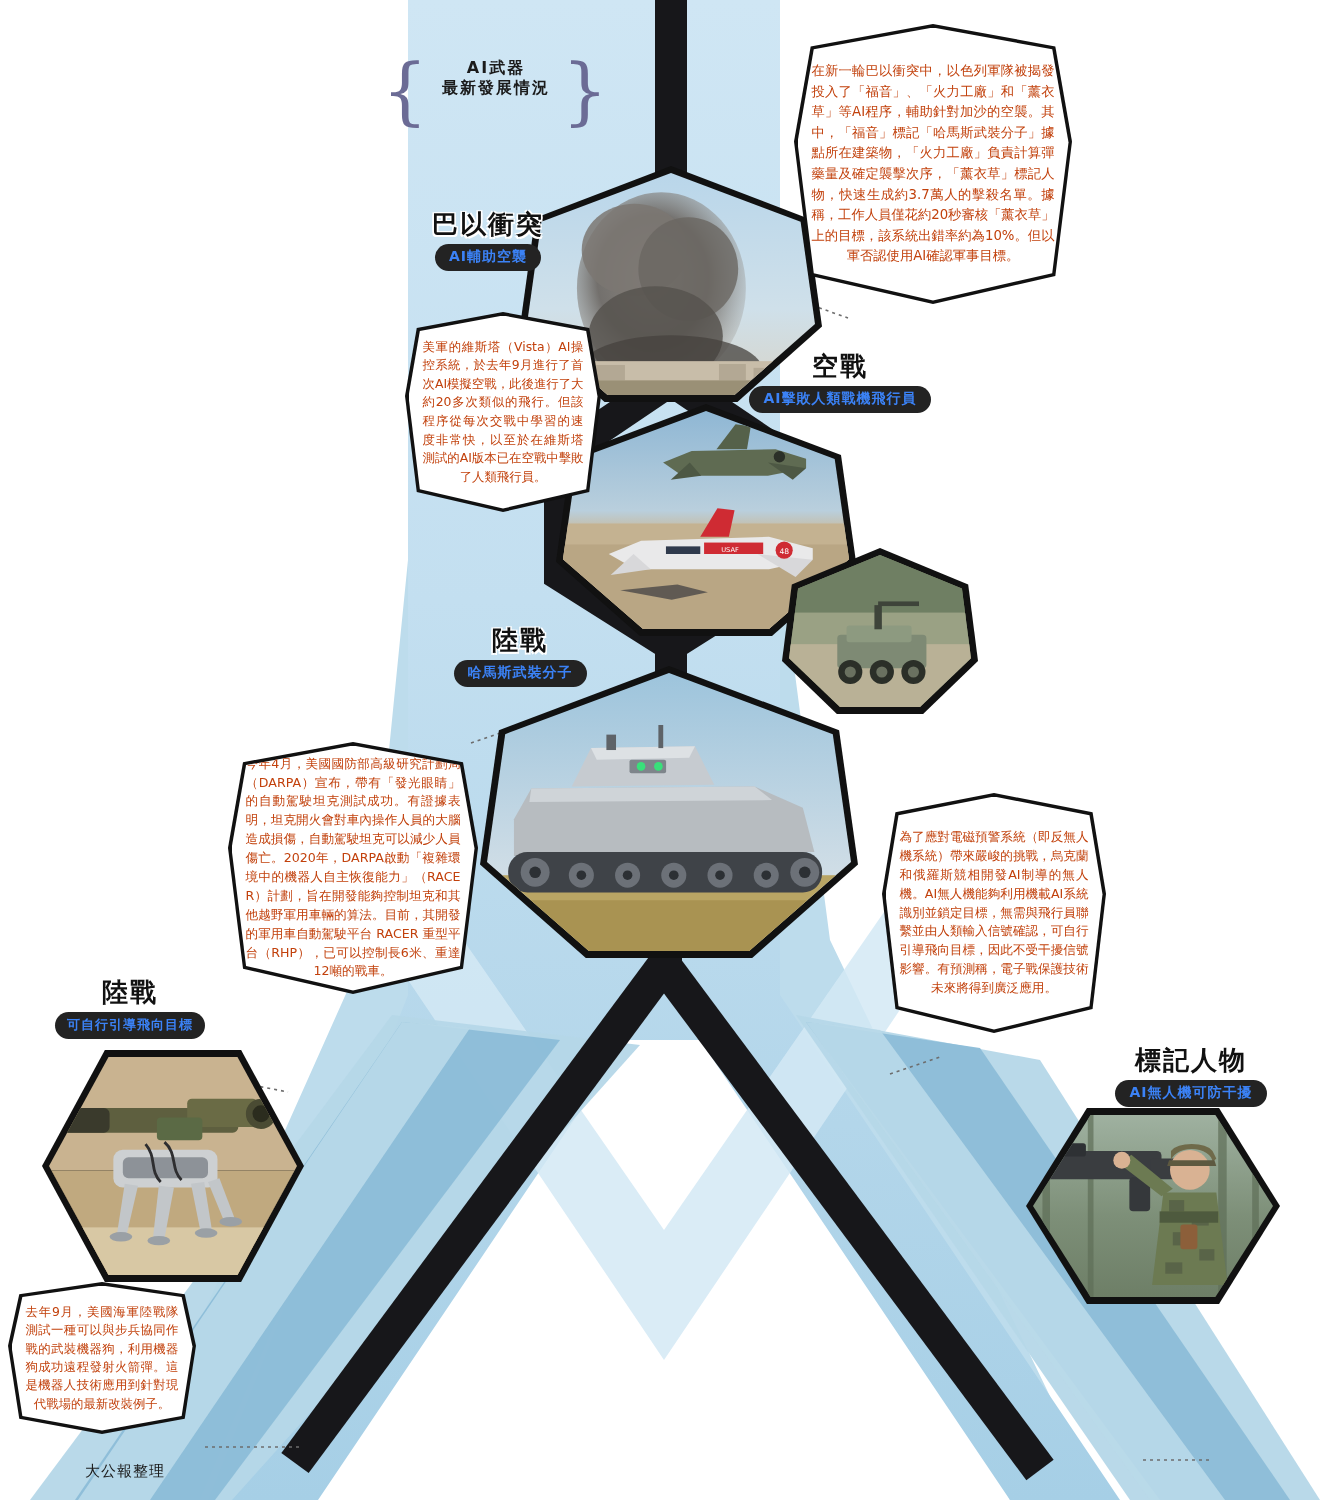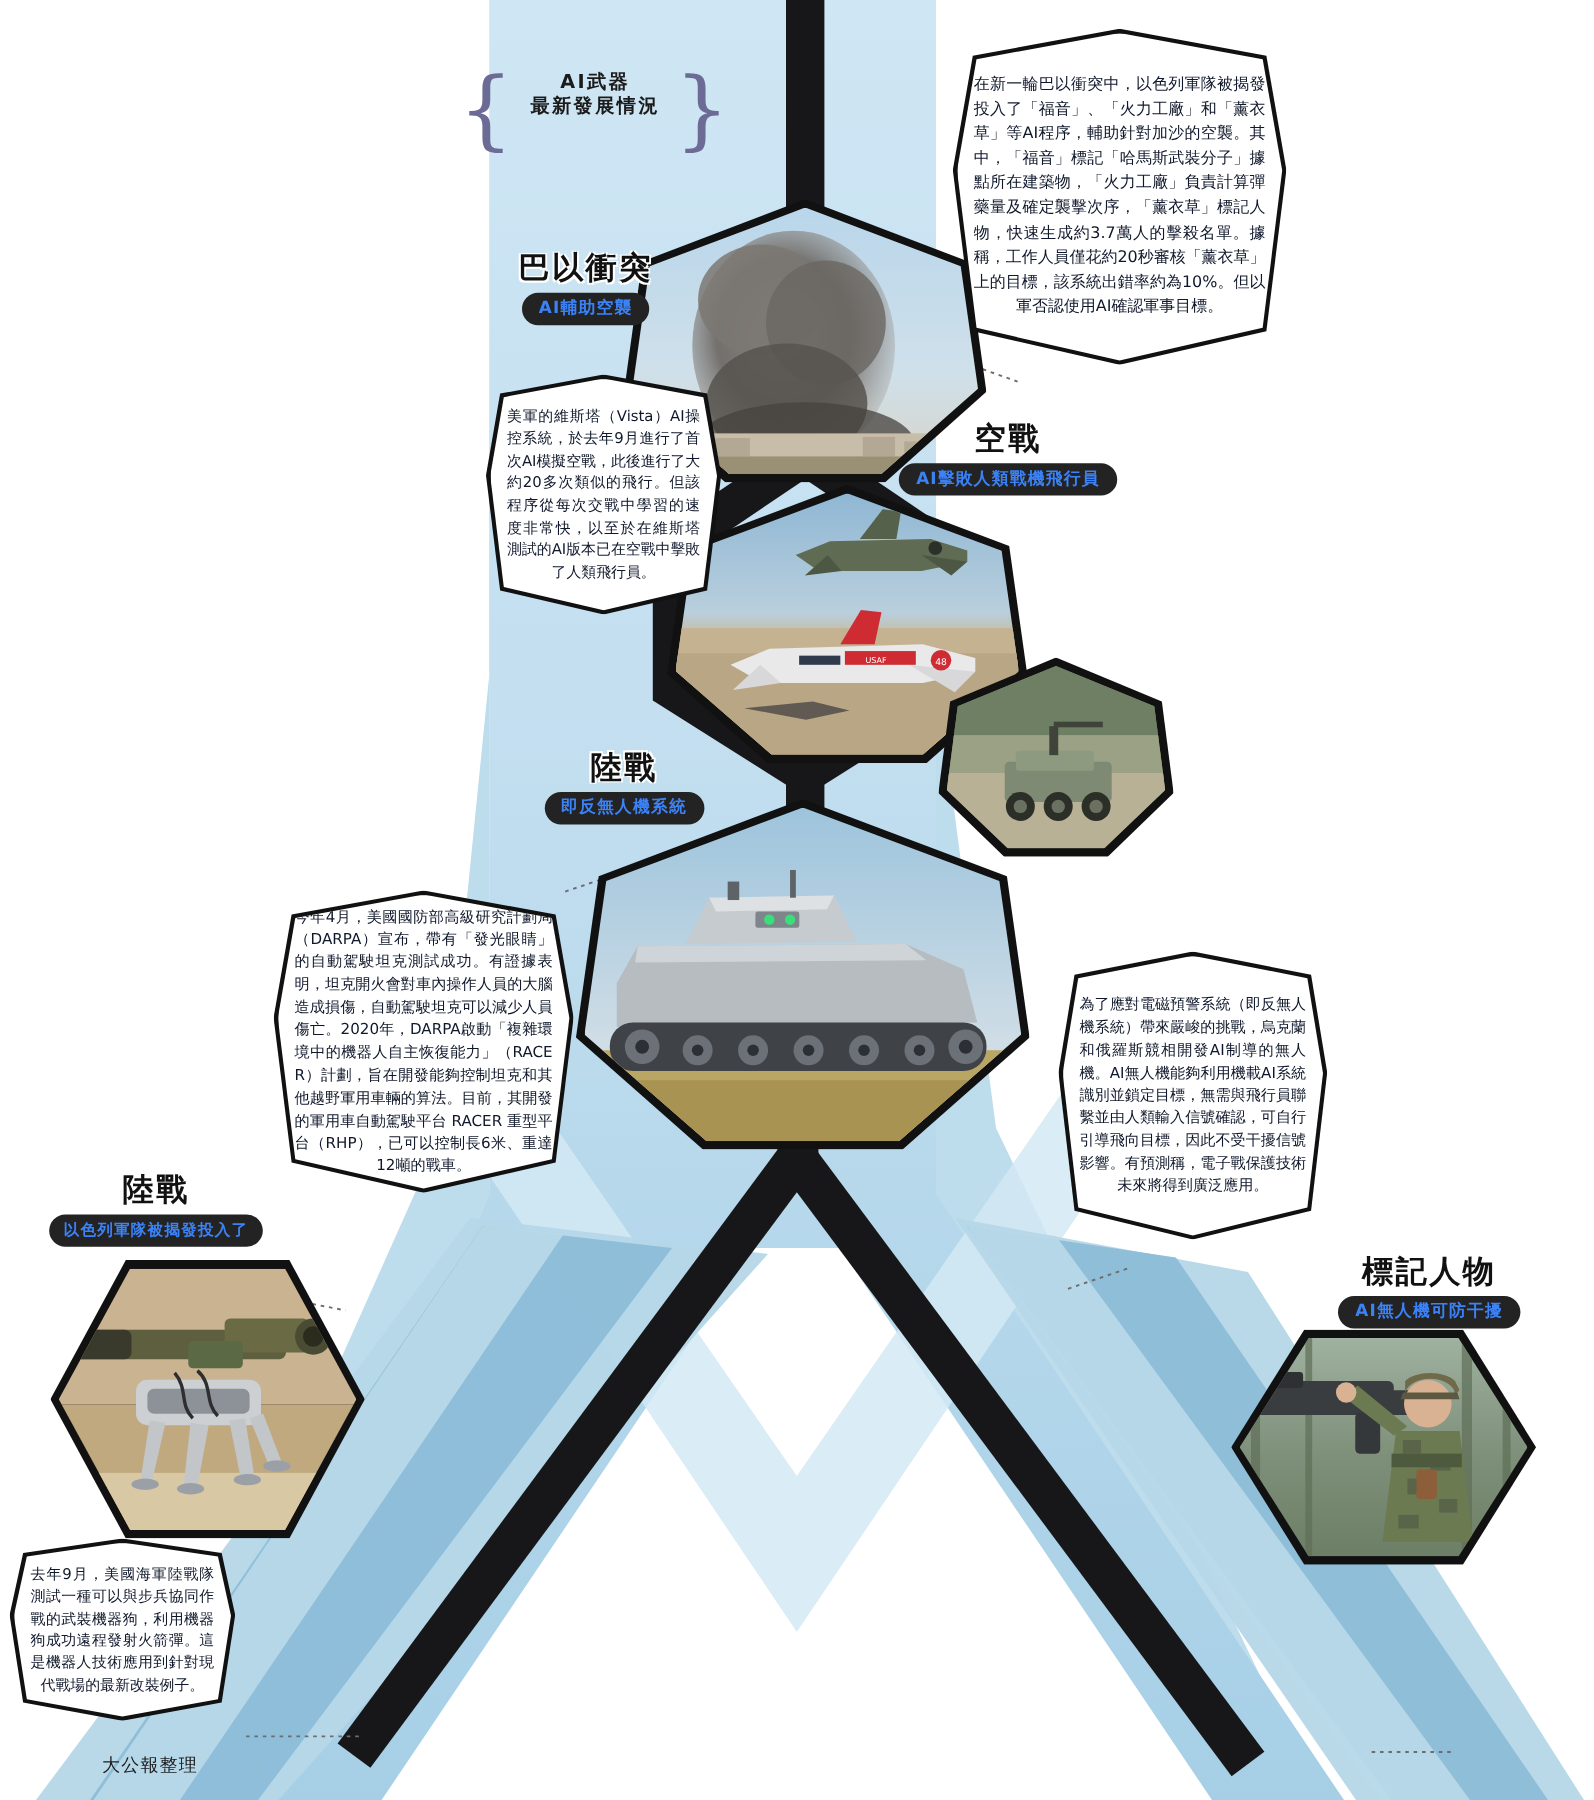--- a/index.html
+++ b/index.html
@@ -26,21 +26,21 @@
     background:#fff;
     -webkit-clip-path: polygon(50% 0%, 94% 8%, 100% 42%, 94% 90%, 50% 100%, 6% 90%, 0% 42%, 6% 8%);
             clip-path: polygon(50% 0%, 94% 8%, 100% 42%, 94% 90%, 50% 100%, 6% 90%, 0% 42%, 6% 8%);
     display:flex; align-items:center; justify-content:center;
     padding:10px 14px;
   }
   .btext {
     text-align:center;
     font-size:13.3px;
     line-height:1.55;
-    color:#0f172a;
+    color:#c2410c;
     text-align:justify;
     text-align-last:center;
     word-break:break-all;
   }
 
   
   .seclabel { position:absolute; z-index:45; text-align:center; }
   .seclabel .main {
     font-size:26px;
     font-weight:bold;
@@ -310,21 +310,21 @@
           <circle cx="14" cy="74" r="6" fill="#6a7160"></circle>
           <circle cx="48" cy="74" r="6" fill="#6a7160"></circle>
           <circle cx="82" cy="74" r="6" fill="#6a7160"></circle>
         </g>
       </svg>
     </div>
   </div>
 
   <div class="seclabel" style="left:420px; top:626px; width:200px;">
     <div class="main">陸戰</div>
-    <div class="pill">即反無人機系統</div>
+    <div class="pill">哈馬斯武裝分子</div>
   </div>
 
   <div class="photo hept" style="left:480px; top:666px; width:378px; height:292px;">
     <div class="pin hept">
       <svg class="img" viewBox="0 0 378 292" preserveAspectRatio="xMidYMid slice">
         <defs>
           <linearGradient id="skyC" x1="0" y1="0" x2="0" y2="1">
             <stop offset="0%" stop-color="#9dc4dc"></stop>
               <stop offset="70%" stop-color="#cfdde6"></stop>
               <stop offset="100%" stop-color="#d9d6c4"></stop>
@@ -382,21 +382,21 @@
   <div class="bubble-wrap" style="left:882px; top:793px; width:224px; height:240px;">
     <div class="inner">
         <div class="face">
       <div class="btext" style="font-size:12.6px;line-height:1.5;">為了應對電磁預警系統（即反無人機系統）帶來嚴峻的挑戰，烏克蘭和俄羅斯競相開發AI制導的無人機。AI無人機能夠利用機載AI系統識別並鎖定目標，無需與飛行員聯繫並由人類輸入信號確認，可自行引導飛向目標，因此不受干擾信號影響。有預測稱，電子戰保護技術未來將得到廣泛應用。</div>
     </div>
       </div>
   </div>
 
   <div class="seclabel" style="left:18px; top:978px; width:224px;">
     <div class="main">陸戰</div>
-    <div class="pill" style="font-size:13px;padding:4px 12px 5px;">以色列軍隊被揭發投入了</div>
+    <div class="pill" style="font-size:13px;padding:4px 12px 5px;">可自行引導飛向目標</div>
   </div>
 
   <div class="photo hexh" style="left:42px; top:1050px; width:262px; height:232px;">
     <div class="pin hexh">
       <svg class="img" viewBox="0 0 262 232" preserveAspectRatio="xMidYMid slice">
         <rect width="262" height="232" fill="#c9b390"></rect>
         <rect y="120" width="262" height="112" fill="#bfa madeup"></rect>
         <rect y="120" width="262" height="112" fill="#c0a97f"></rect>
         <rect y="180" width="262" height="52" fill="#d8c8a4"></rect>
         <g transform="translate(18,36)">

